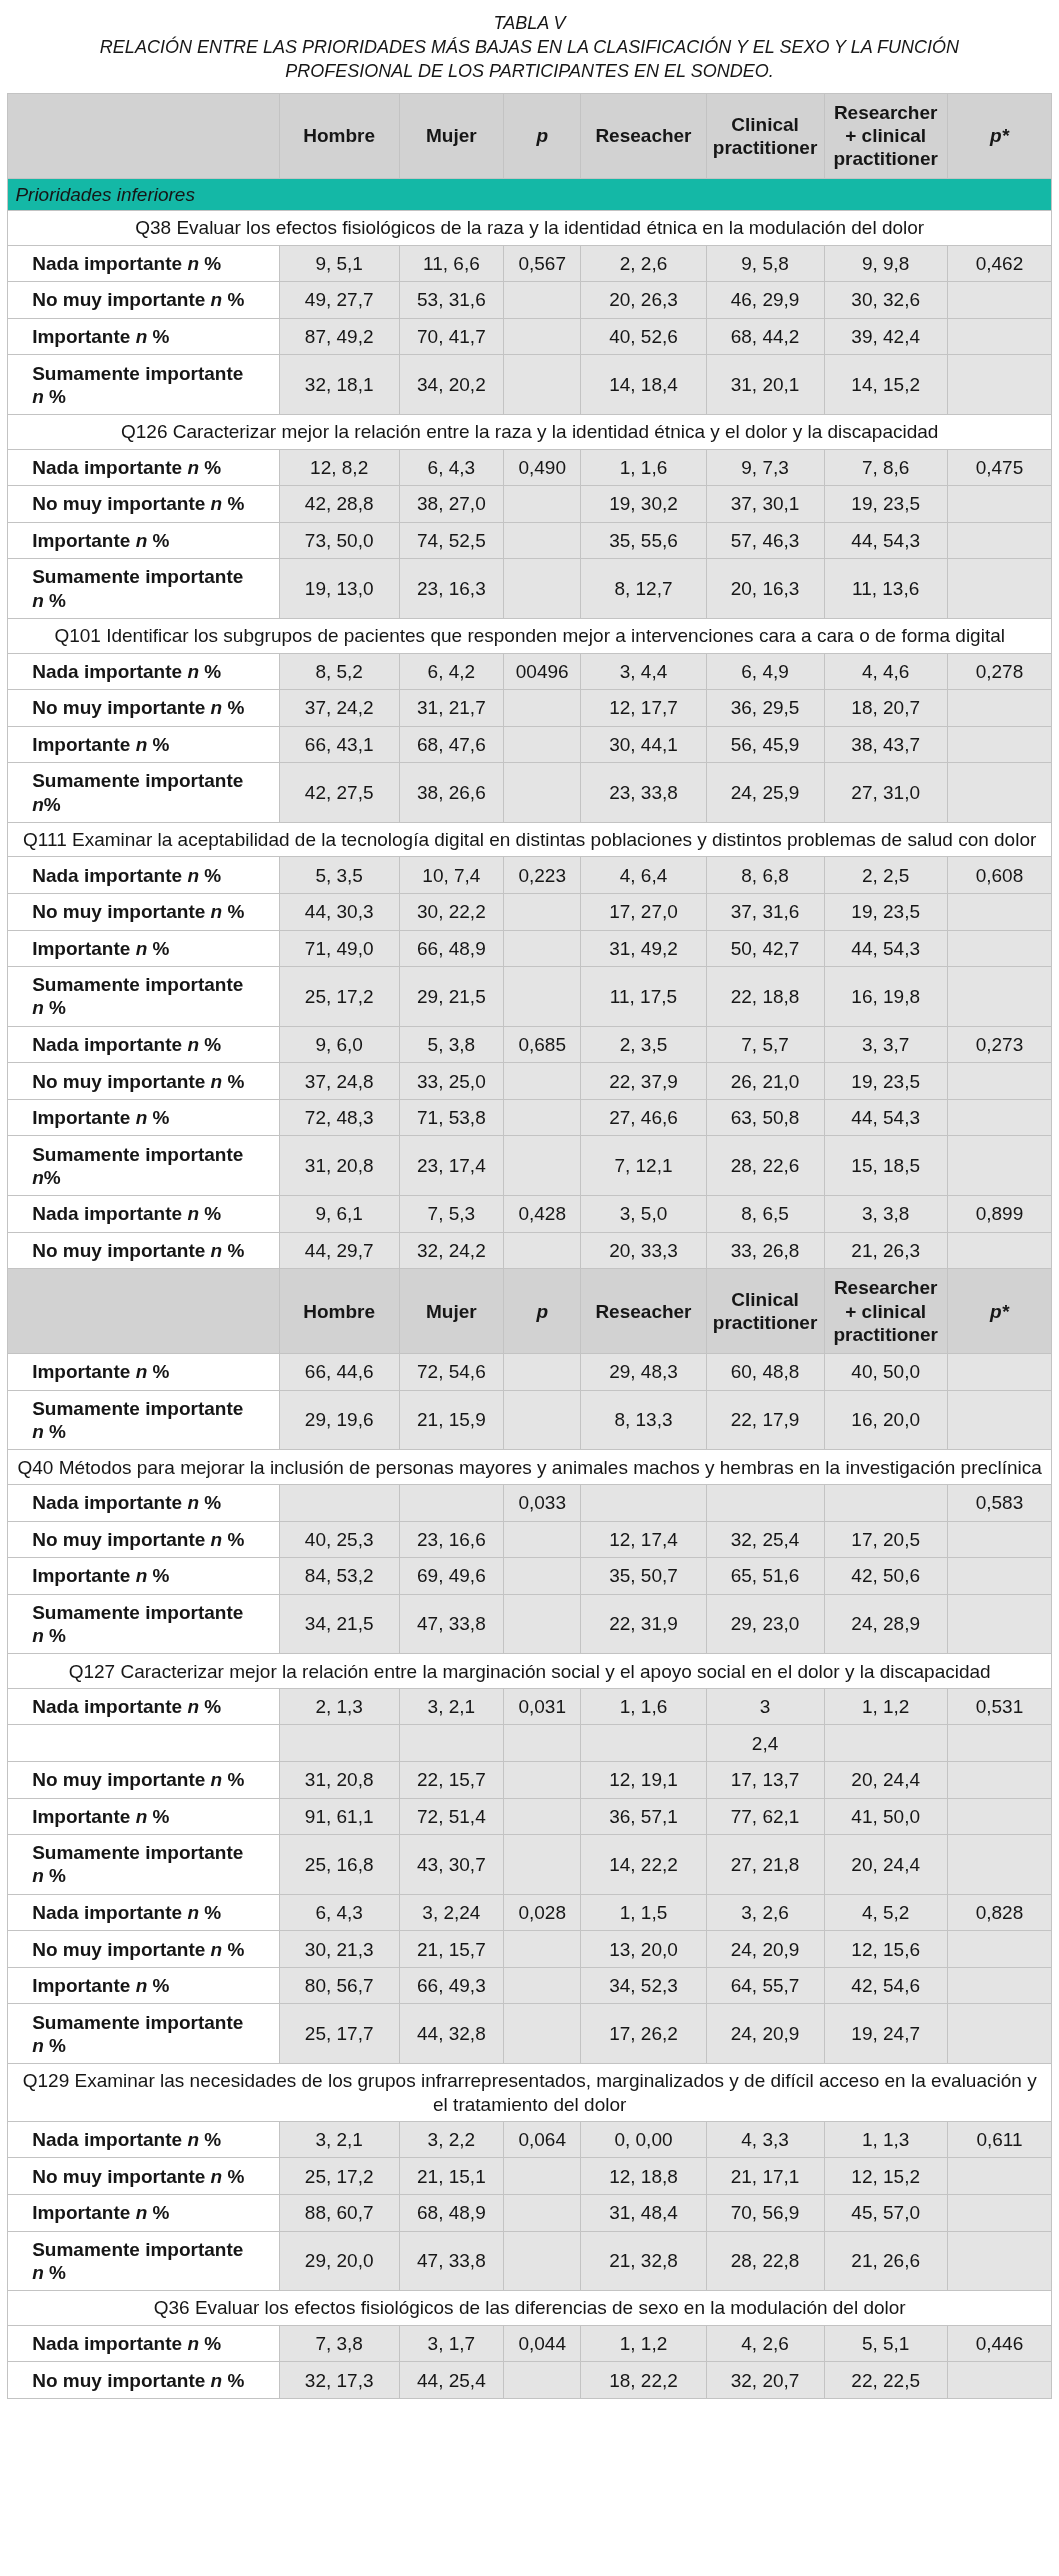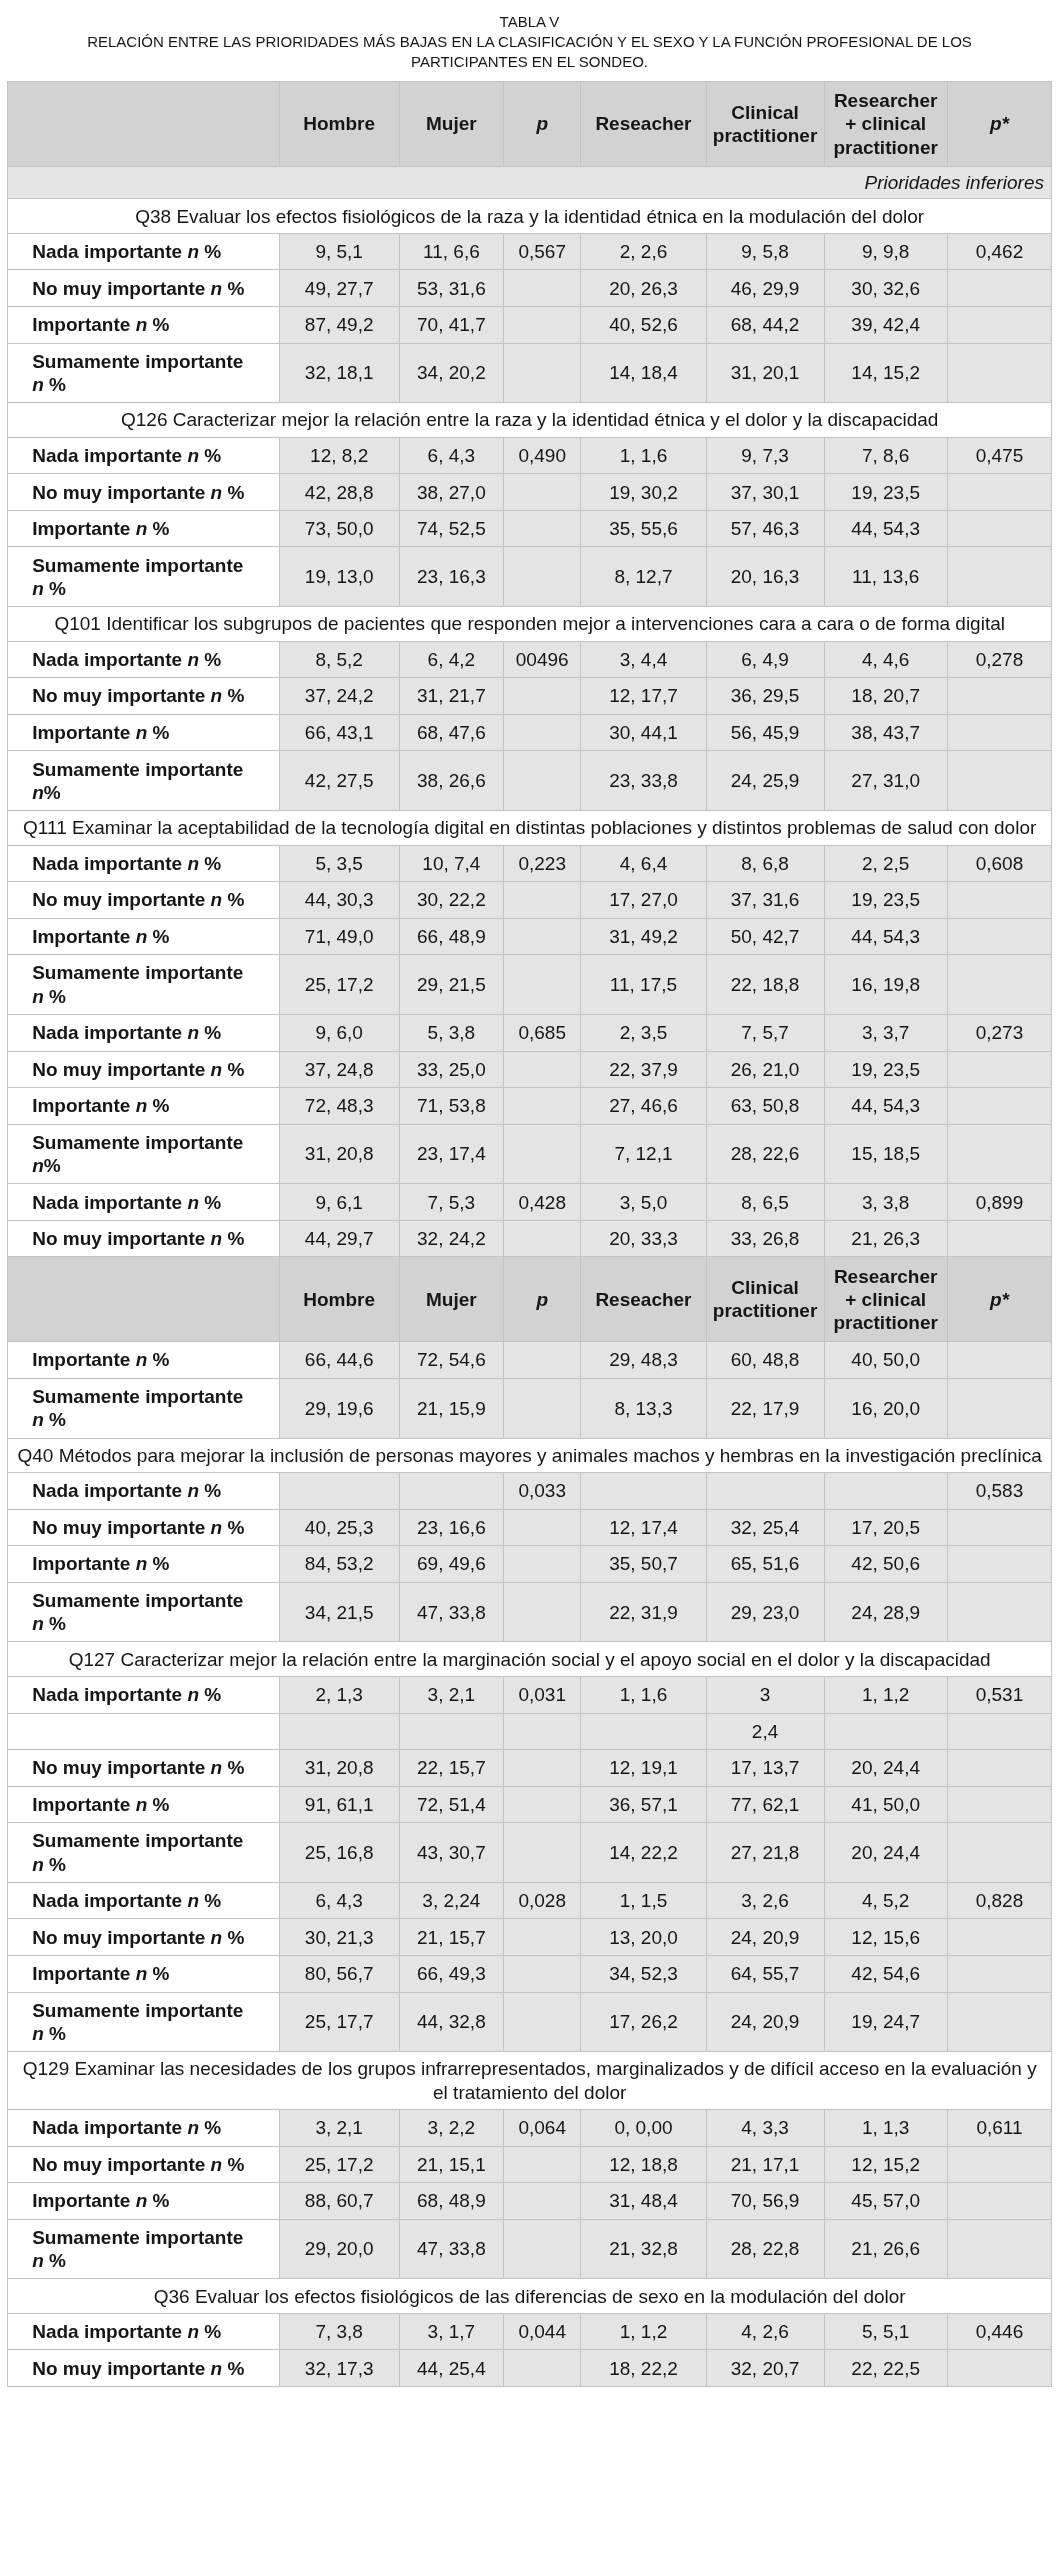--- a/index.html
+++ b/index.html
@@ -6,24 +6,25 @@
   html, body { margin: 0; padding: 0; background: #ffffff; }
   body {
     width: 1059px;
     font-family: "Liberation Sans", sans-serif;
     color: #161616;
   }
   .page { padding: 9.3px 7.2px 15.5px 7.2px; }
 
   .title-block {
     text-align: center;
-    font-size: 15px;
+    font-size: 18px;
     line-height: 1.32;
     margin: 3.1px auto 9.3px auto;
     max-width: 979px;
+    font-style: italic;
   }
 
   table.tabla {
     width: 1045px;
     border-collapse: collapse;
     table-layout: fixed;
     font-size: 19px;
   }
   .tabla th, .tabla td {
     border: 1px solid #c3c3c3;
@@ -49,23 +50,23 @@
     background: #e4e4e4;
     text-align: center;
     padding: 6.2px 3.1px;
   }
   tr.question td {
     background: #ffffff;
     text-align: center;
     padding: 5.2px 7.2px;
   }
   tr.section td {
-    background: #e5e5e5;
+    background: #14b8a6;
     font-style: italic;
-    text-align: right;
+    text-align: left;
     padding: 4.1px 7.2px;
   }
 </style>
 </head>
 <body>
 
 <div class="page">
 
   <div class="title-block">
     <div>TABLA V</div>

